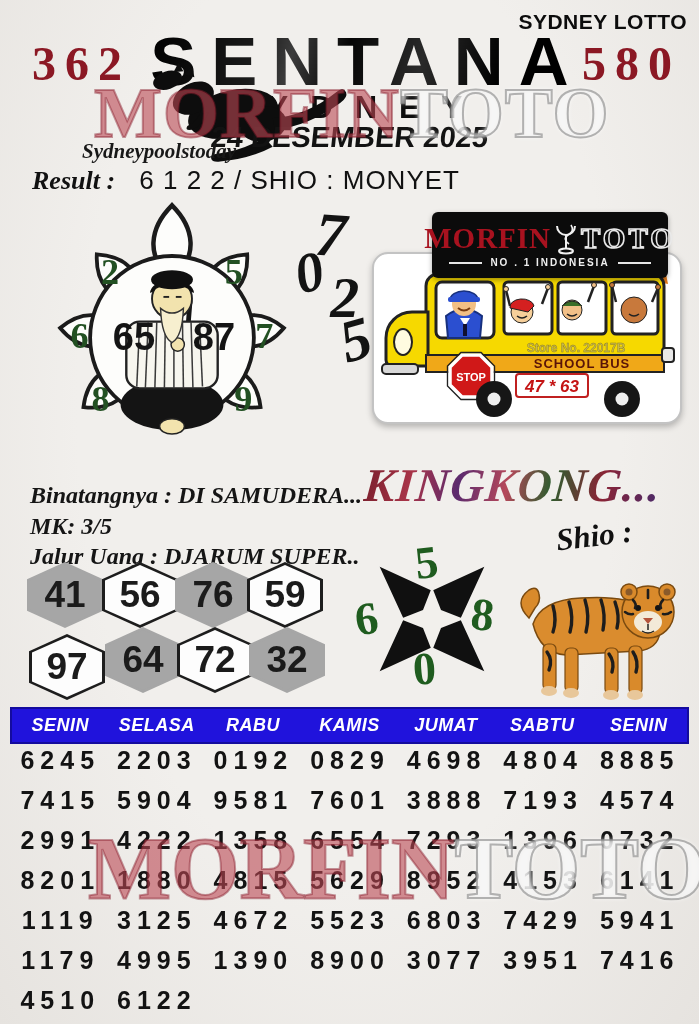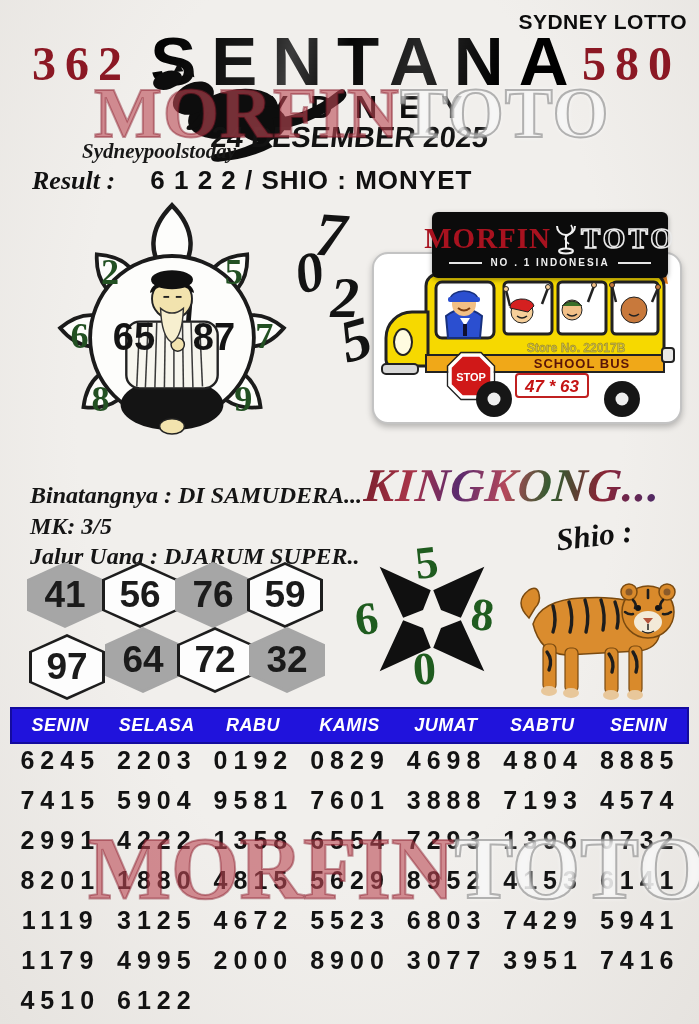--- a/index.html
+++ b/index.html
@@ -15,21 +15,21 @@
   .big-num.right{right:18px;}
   .title{position:absolute;top:22px;left:50%;transform:translateX(-46%);font-weight:700;font-size:69px;letter-spacing:15px;color:#0a0a0a;white-space:nowrap;
     background:linear-gradient(105deg,#000 0%,#1a1a1a 25%,#3c3c3c 33%,#050505 45%,#2a2a2a 62%,#000 80%);
     -webkit-background-clip:text;background-clip:text;-webkit-text-fill-color:transparent;}
   .subtitle{position:absolute;top:90px;left:50%;transform:translateX(-48%);font-weight:900;font-size:31px;letter-spacing:22px;color:#0d0d0d;white-space:nowrap;z-index:2;}
   .kangaroo{position:absolute;left:116px;top:62px;width:238px;height:100px;z-index:3;}
   .date{position:absolute;top:121px;left:0;right:0;text-align:center;font-weight:900;font-size:29px;color:#121212;transform:skewX(-6deg);z-index:4;}
   .script-brand{position:absolute;left:82px;top:139px;font-family:"Liberation Serif",serif;font-style:italic;font-weight:700;font-size:21px;color:#181818;z-index:4;}
   .result-line{position:absolute;left:32px;top:165px;font-size:26px;white-space:nowrap;z-index:4;}
   .result-line .lbl{font-family:"Liberation Serif",serif;font-style:italic;font-weight:800;}
-  .result-line .val{font-weight:700;letter-spacing:1px;margin-left:28px;}
+  .result-line .val{font-weight:400;letter-spacing:1px;margin-left:17px;}
   
   .wm{position:absolute;display:flex;pointer-events:none;font-family:"Liberation Serif",serif;font-weight:700;white-space:nowrap;z-index:6;}
   .wm .p1{color:rgba(186,72,84,.60);-webkit-text-stroke:2px rgba(136,28,44,.45);}
   .wm .p2{color:rgba(238,238,238,.42);-webkit-text-stroke:2px rgba(142,142,142,.65);text-shadow:0 0 5px rgba(255,255,255,.8);}
   .wm.top{left:94px;top:72px;font-size:72px;letter-spacing:1px;}
   .wm.mid{left:88px;top:818px;font-size:88px;}
   
   .lotus{position:absolute;left:20px;top:196px;width:304px;height:278px;}
   
   .calli{position:absolute;left:296px;top:206px;width:110px;height:180px;transform:rotate(-6deg);font-family:"Liberation Serif",serif;font-style:italic;font-weight:900;color:#131313;z-index:1;}
@@ -402,21 +402,21 @@
       <span>6141</span>
     <span>1119</span>
       <span>3125</span>
       <span>4672</span>
       <span>5523</span>
       <span>6803</span>
       <span>7429</span>
       <span>5941</span>
     <span>1179</span>
       <span>4995</span>
-      <span>2000</span>
+      <span>1390</span>
       <span>8900</span>
       <span>3077</span>
       <span>3951</span>
       <span>7416</span>
     <span>4510</span>
       <span>6122</span>
       <span></span>
       <span></span>
       <span></span>
       <span></span>

